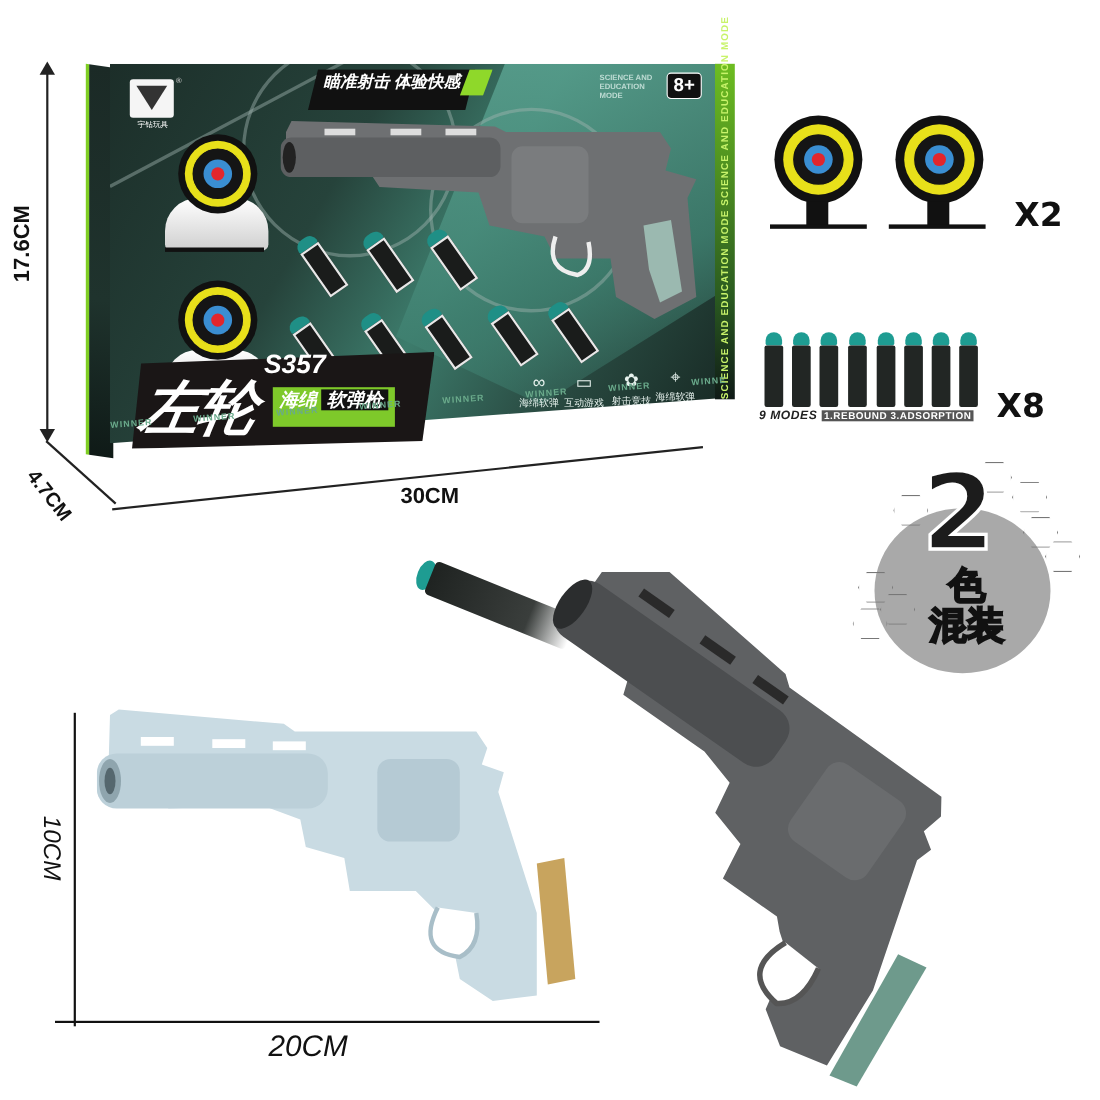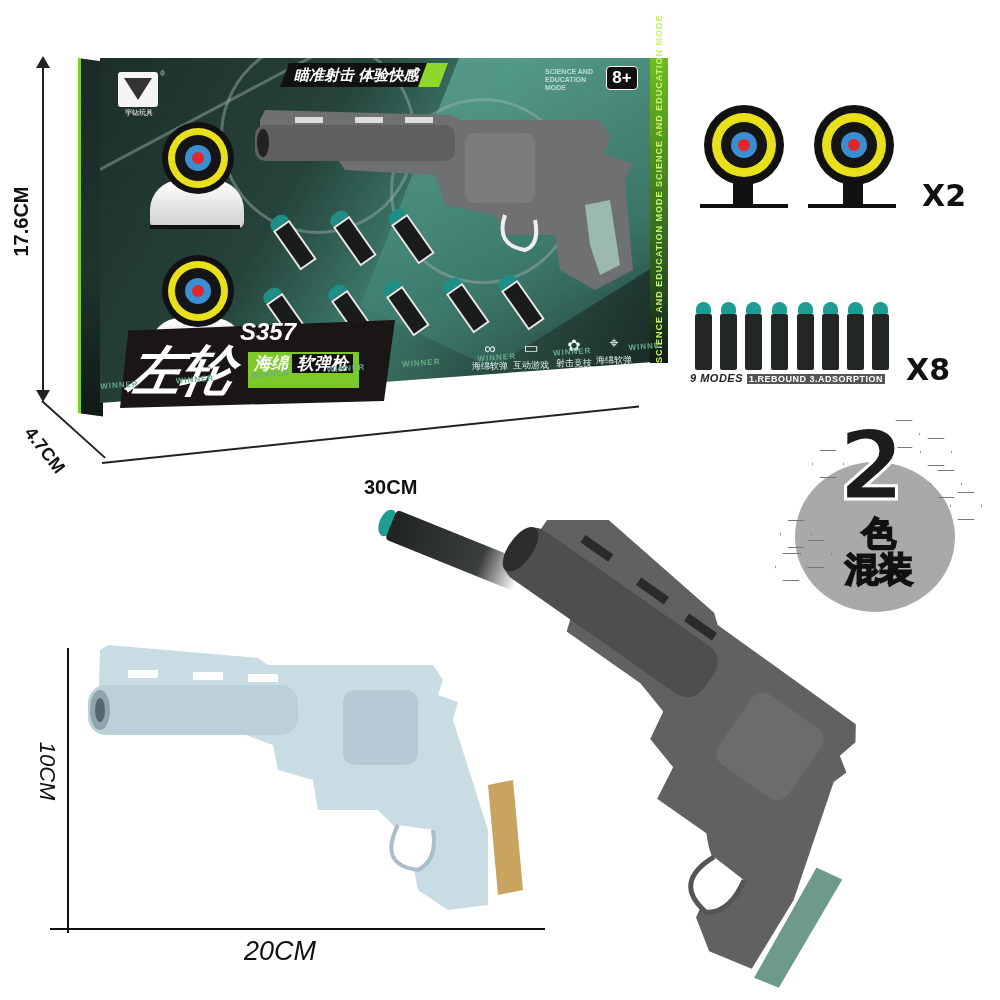--- a/index.html
+++ b/index.html
@@ -6,21 +6,21 @@
   body{width:1000px;height:1000px;position:relative;overflow:hidden;font-family:"Liberation Sans",sans-serif;}
   .abs{position:absolute;}
   
   .box-side{left:78px;top:58px;width:22px;height:355px;background:linear-gradient(180deg,#1b2a26 0%,#1f332d 60%,#0f1a17 100%);transform:skewY(8deg);transform-origin:top left;border-left:3px solid #7fce24;}
   .box-front{left:100px;top:58px;width:560px;height:345px;background:linear-gradient(120deg,#1c2e29 0%,#26433b 35%,#3d7c6c 55%,#2a4c43 75%,#162621 100%);clip-path:polygon(0 0,100% 0,100% 88%,0 100%);overflow:hidden;}
   .box-front .teal{position:absolute;left:260px;top:0;width:330px;height:310px;background:linear-gradient(160deg,#5ea795 0%,#3f8070 60%,rgba(40,80,70,0) 100%);clip-path:polygon(30% 0,100% 0,100% 60%,40% 100%,0 80%);opacity:.85;}
   .box-front .reticle{position:absolute;border:3px solid rgba(160,180,175,.45);border-radius:50%;}
   .box-front .hline{position:absolute;height:3px;background:rgba(160,180,175,.45);}
   .green-strip{left:650px;top:58px;width:18px;height:305px;background:linear-gradient(180deg,#6dbd21,#2a5a20 70%,#0f1a17);}
   .strip-text{position:absolute;left:0;top:0;width:305px;height:18px;transform:rotate(-90deg) translateX(-305px);transform-origin:top left;font-size:9px;font-weight:bold;color:#c8f36a;letter-spacing:1px;white-space:nowrap;line-height:18px;}
-  .slogan{left:280px;top:63px;height:24px;padding:0 14px;background:#111;color:#fff;font-weight:bold;font-style:italic;font-size:15px;line-height:24px;clip-path:polygon(6% 0,100% 0,94% 100%,0 100%);}
+  .slogan{left:280px;top:63px;height:37px;padding:0 14px;background:#111;color:#fff;font-weight:bold;font-style:italic;font-size:15px;line-height:24px;clip-path:polygon(6% 0,100% 0,94% 100%,0 100%);}
   .slogan-green{left:400px;top:63px;width:30px;height:24px;background:#8fd82a;clip-path:polygon(30% 0,100% 0,70% 100%,0 100%);}
   .sci-text{left:545px;top:68px;color:#d7ece6;font-size:7px;font-weight:bold;line-height:8px;opacity:.8;}
   .age-badge{left:606px;top:66px;width:30px;height:22px;background:#111;border:1px solid #fff;border-radius:4px;color:#fff;font-weight:bold;font-size:17px;text-align:center;line-height:22px;}
   .logo{left:118px;top:72px;width:40px;height:35px;background:#f5f5f5;border-radius:3px;}
   .logo-v{position:absolute;left:6px;top:6px;width:0;height:0;border-left:14px solid transparent;border-right:14px solid transparent;border-top:22px solid #333;}
   .logo-text{left:116px;top:108px;width:46px;font-size:7px;color:#fff;text-align:center;}
   .reg{left:160px;top:70px;font-size:7px;color:#ccc;}
   
   .target{width:72px;height:72px;border-radius:50%;background:#111;display:flex;align-items:center;justify-content:center;}
   .target .r1{width:60px;height:60px;border-radius:50%;background:#e8e01a;display:flex;align-items:center;justify-content:center;}
@@ -42,21 +42,21 @@
   .feature .ic{font-size:16px;display:block;margin-bottom:2px;}
   .winner-row{left:100px;top:382px;width:560px;height:24px;transform:rotate(-4.2deg);transform-origin:left top;font-size:8px;font-weight:bold;color:#6aaa8b;white-space:nowrap;overflow:hidden;letter-spacing:1px;word-spacing:34px;}
   
   .dim-v{left:42px;top:60px;width:2px;height:335px;background:#222;}
   .arrow-up{left:36px;top:56px;width:0;height:0;border-left:7px solid transparent;border-right:7px solid transparent;border-bottom:12px solid #222;}
   .arrow-dn{left:36px;top:390px;width:0;height:0;border-left:7px solid transparent;border-right:7px solid transparent;border-top:12px solid #222;}
   .dim-v-label{left:-14px;top:210px;font-size:20px;font-weight:bold;color:#111;transform:rotate(-90deg);}
   .dim-d{left:42px;top:400px;width:85px;height:2px;background:#222;transform:rotate(42deg);transform-origin:left center;}
   .dim-d-label{left:18px;top:440px;font-size:18px;font-weight:bold;color:#111;transform:rotate(52deg);}
   .dim-h{left:102px;top:462px;width:540px;height:2px;background:#222;transform:rotate(-6deg);transform-origin:left center;}
-  .dim-h-label{left:364px;top:440px;font-size:20px;font-weight:bold;color:#111;margin-top:36px;}
+  .dim-h-label{left:364px;top:440px;font-size:20px;font-weight:bold;color:#111;}
   
   .acc-x{font-family:"DejaVu Sans",sans-serif;font-weight:900;font-size:30px;color:#111;}
   .acc-dart{position:absolute;width:17px;height:68px;}
   .acc-dart .tip{height:12px;background:#1e9c92;border-radius:9px 9px 2px 2px;margin:0 1px;}
   .acc-dart .body{height:56px;background:#222624;border-radius:2px;}
   .modes{left:690px;top:372px;font-size:11px;font-weight:900;font-style:italic;color:#222;letter-spacing:.5px;}
   .modes span{color:#fff;background:#555;padding:0 2px;margin-left:4px;font-style:normal;font-size:9px;}
   
   .mix-circle{left:795px;top:462px;width:160px;height:150px;border-radius:50%;background:#a9a9a9;}
   .hex{position:absolute;width:30px;height:26px;border:1.5px solid #777;clip-path:polygon(25% 0,75% 0,100% 50%,75% 100%,25% 100%,0 50%);background:transparent;}

